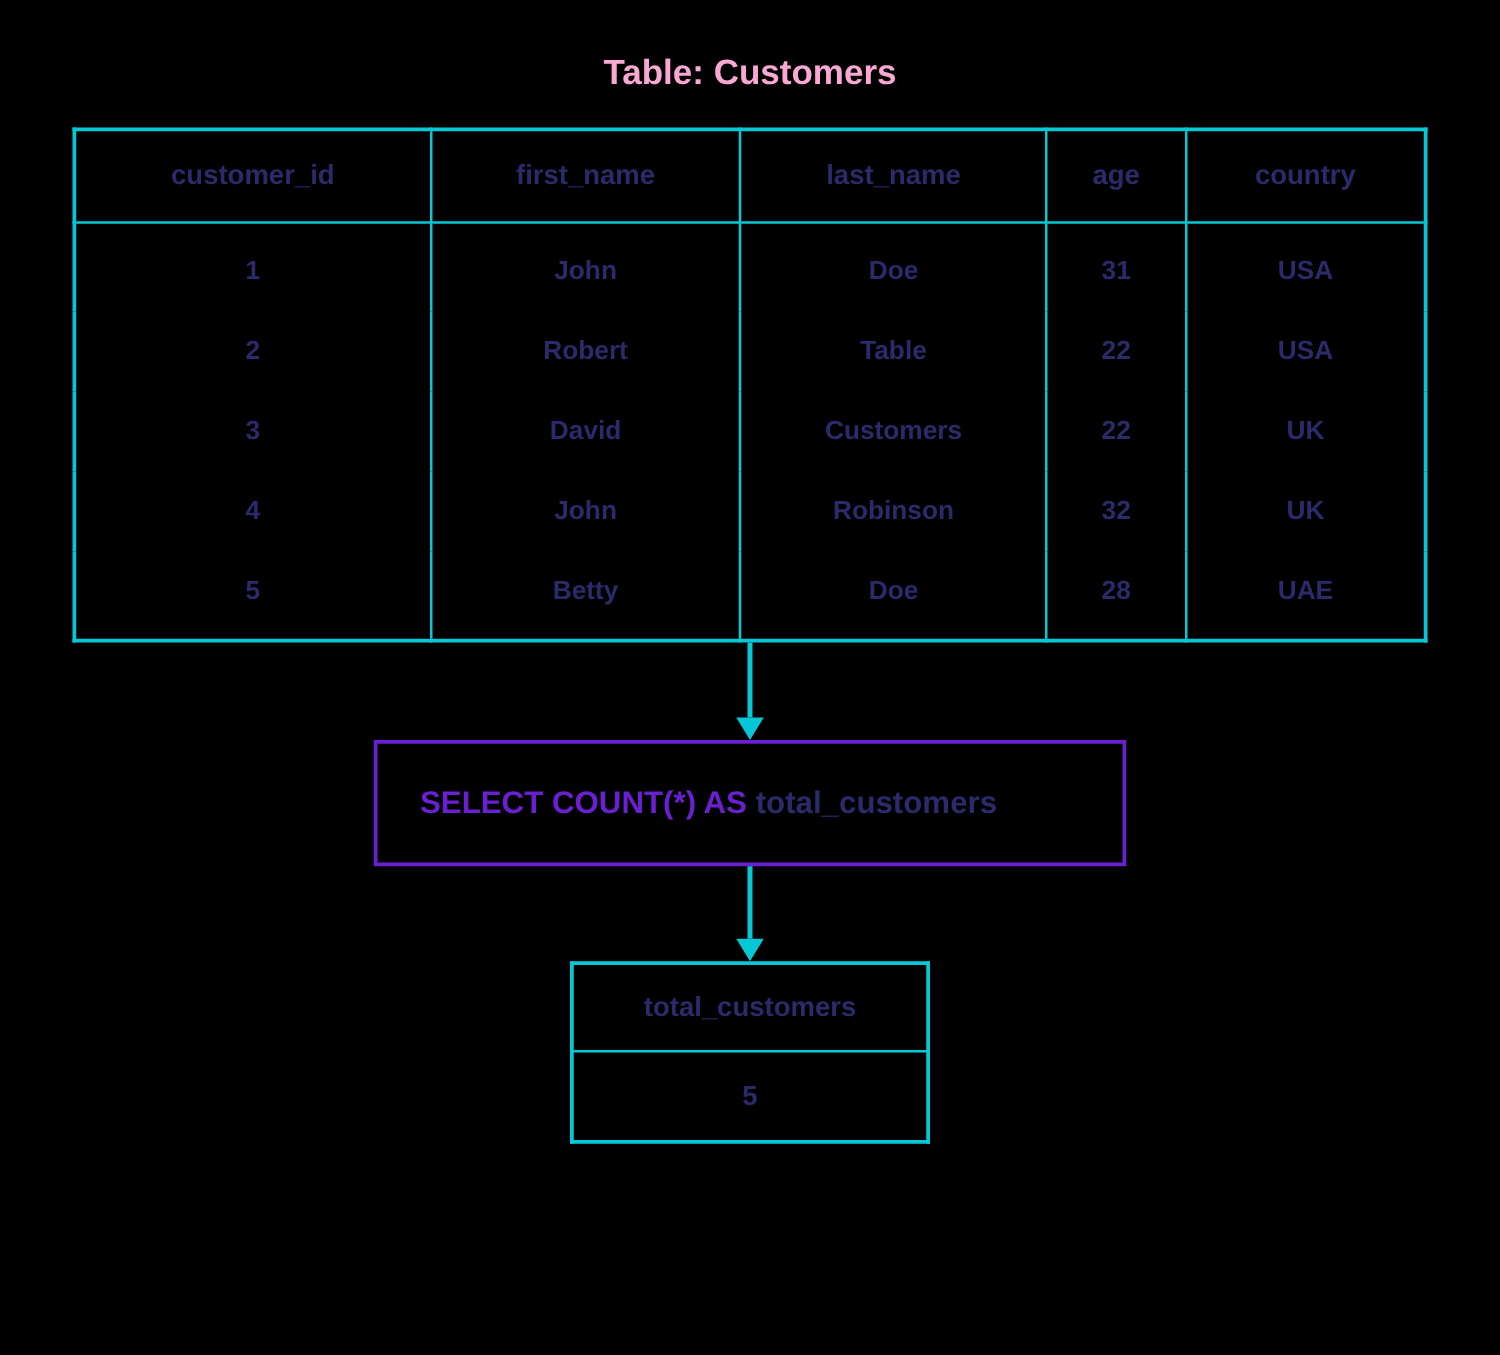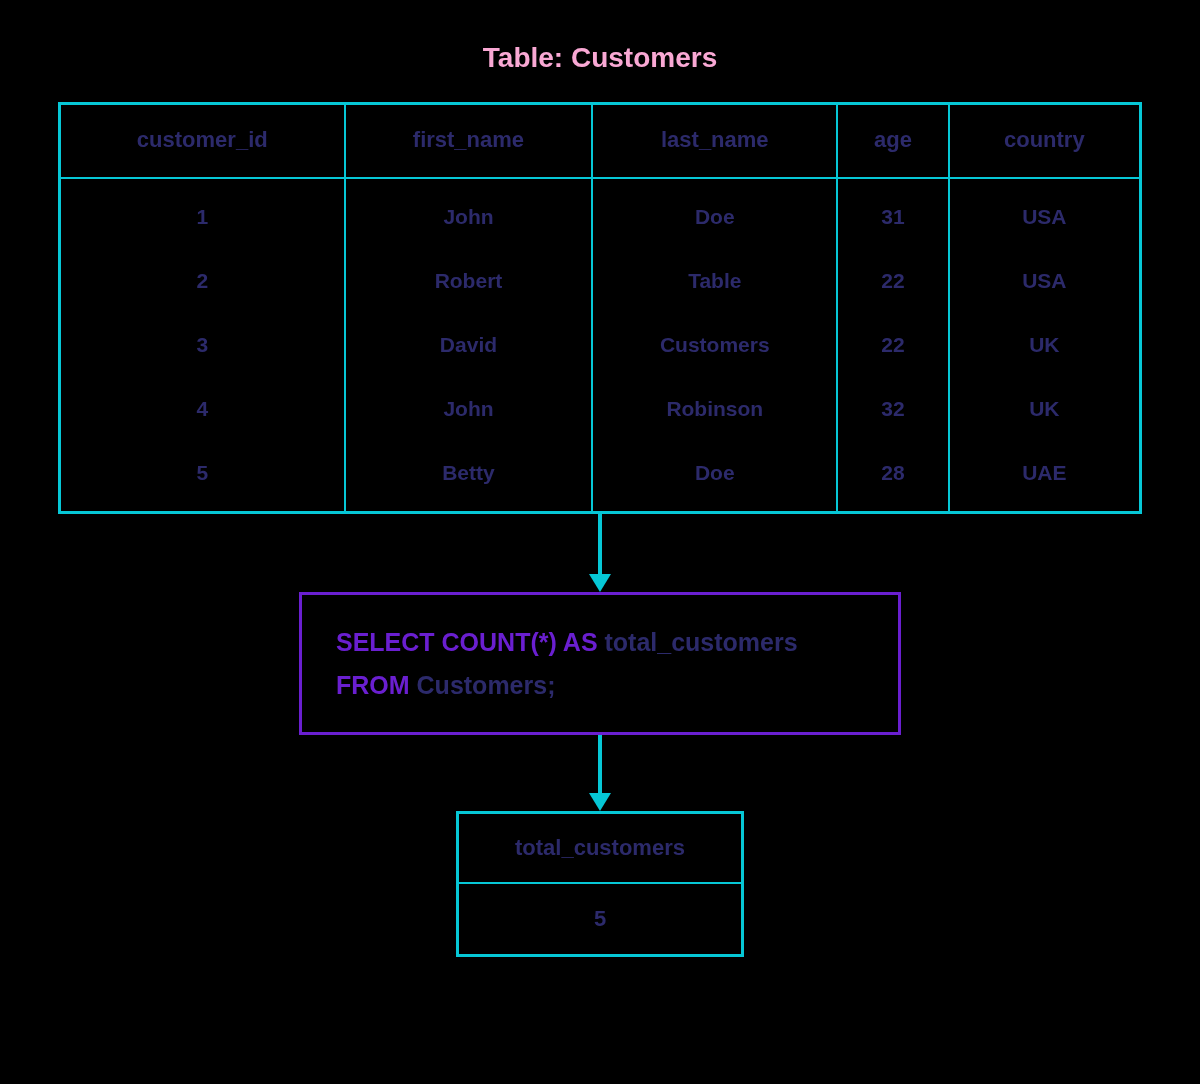--- a/index.html
+++ b/index.html
@@ -171,23 +171,20 @@
 
   <div class="arrow arrow1">
     <div class="arrow-line"></div>
     <div class="arrow-head"></div>
   </div>
 
   <div class="query-box">
     <div>
       <span class="kw-gradient">SELECT COUNT(*) AS</span><span> total_customers</span>
     </div>
-    <div>
-      <span class="kw-gradient">FROM</span><span> Customers;</span>
-    </div>
   </div>
 
   <div class="arrow arrow2">
     <div class="arrow-line"></div>
     <div class="arrow-head"></div>
   </div>
 
   <table class="result-table">
     <thead>
       <tr>

